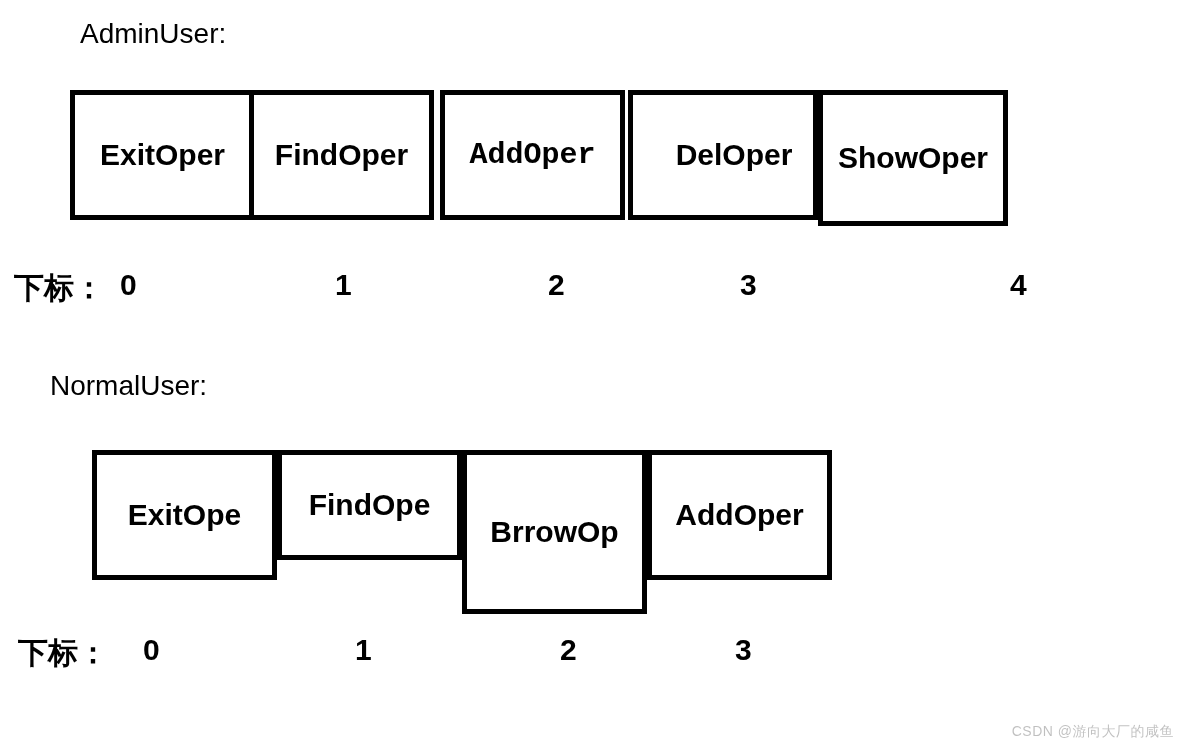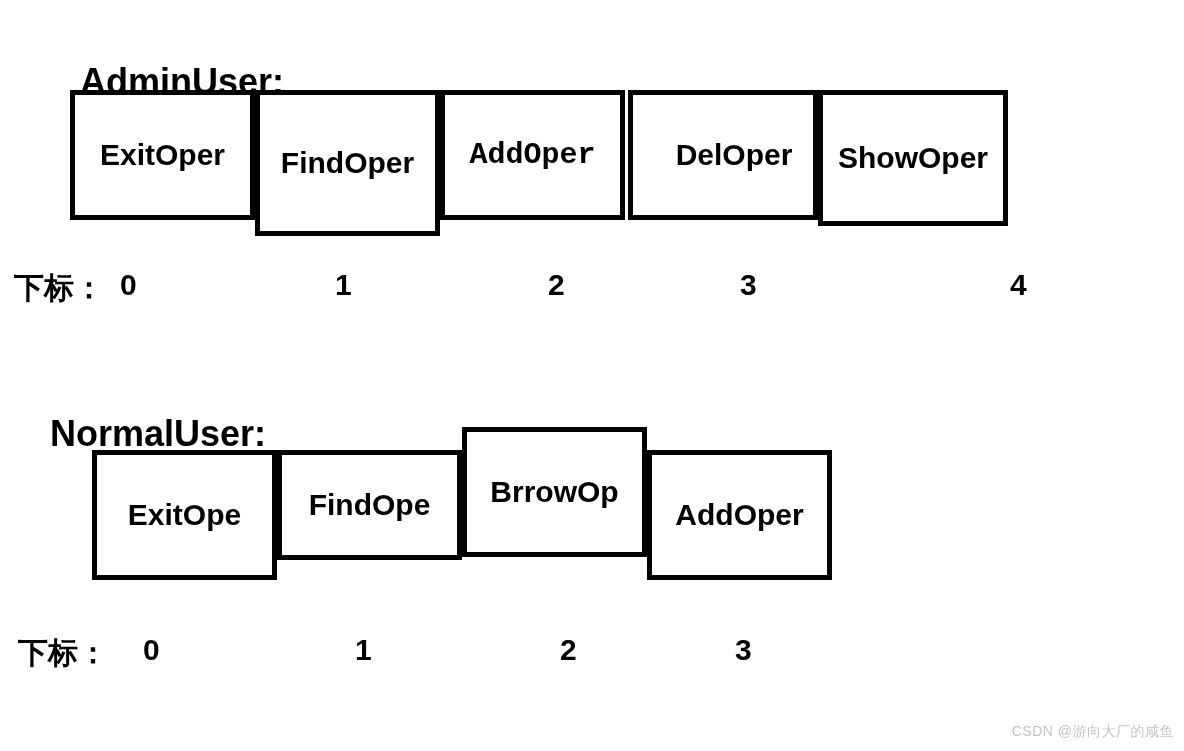--- a/index.html
+++ b/index.html
@@ -8,23 +8,22 @@
     width: 1184px;
     height: 751px;
     background: #ffffff;
     font-family: "Microsoft YaHei", "SimHei", Arial, sans-serif;
     color: #000;
     position: relative;
     overflow: hidden;
   }
   .title {
     position: absolute;
-    font-size: 36px;
-    font-weight: 700;
-    margin-top: 43px;
+    font-size: 28px;
+    font-weight: 400;
   }
   .cell {
     position: absolute;
     border: 5px solid #000;
     box-sizing: border-box;
     display: flex;
     align-items: center;
     justify-content: center;
     font-size: 30px;
     font-weight: 700;
@@ -55,21 +54,21 @@
   }
 </style>
 </head>
 <body>
 
 <div class="title" style="left:80px; top:18px;">AdminUser:</div>
 
 <div class="cell" style="left:58px; top:90px; width:185px; height:130px;">
   <span>ExitOper</span>
 </div>
-<div class="cell" style="left:243px; top:90px; width:185px; height:146px;">
+<div class="cell" style="left:237px; top:90px; width:185px; height:130px;">
   <span>FindOper</span>
 </div>
 <div class="cell" style="left:428px; top:90px; width:185px; height:130px;font-family:Liberation Mono, monospace;">
   <span>AddOper</span>
 </div>
 <div class="cell" style="left:616px; top:90px; width:190px; height:130px;padding-left:22px;">
   <span>DelOper</span>
 </div>
 <div class="cell" style="left:806px; top:90px; width:190px; height:136px;">
   <span>ShowOper</span>
@@ -84,21 +83,21 @@
 <div class="idx-num" style="left:1010px; top:268px;">4</div>
 
 <div class="title" style="left:50px; top:370px;">NormalUser:</div>
 
 <div class="cell" style="left:80px; top:450px; width:185px; height:130px;">
   <span>ExitOpe</span>
 </div>
 <div class="cell" style="left:265px; top:450px; width:185px; height:110px;">
   <span>FindOpe</span>
 </div>
-<div class="cell" style="left:450px; top:427px; width:185px; height:130px;">
+<div class="cell" style="left:450px; top:450px; width:185px; height:164px;">
   <span>BrrowOp</span>
 </div>
 <div class="cell" style="left:635px; top:450px; width:185px; height:130px;">
   <span>AddOper</span>
 </div>
 
 <div class="idx-label" style="left:18px; top:633px;">下标：</div>
 
 <div class="idx-num" style="left:143px; top:633px;">0</div>
 <div class="idx-num" style="left:355px; top:633px;">1</div>

